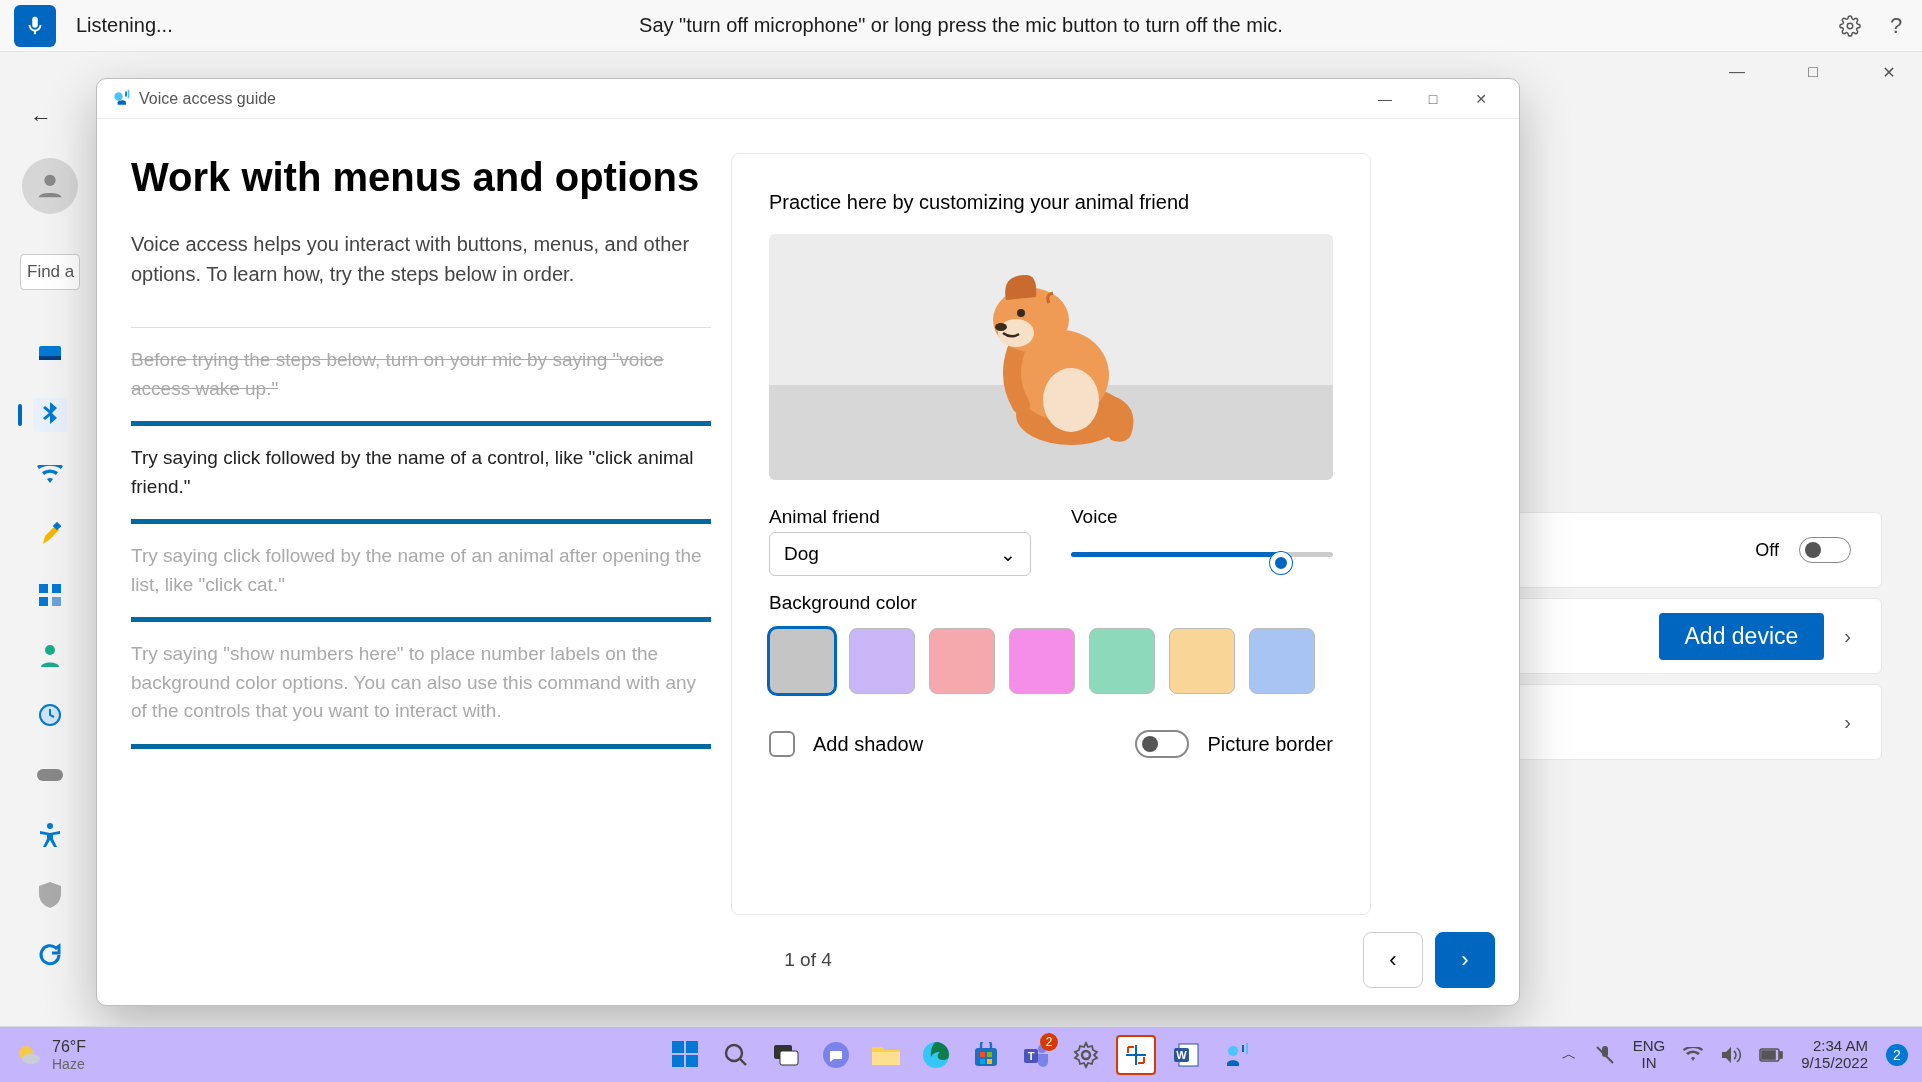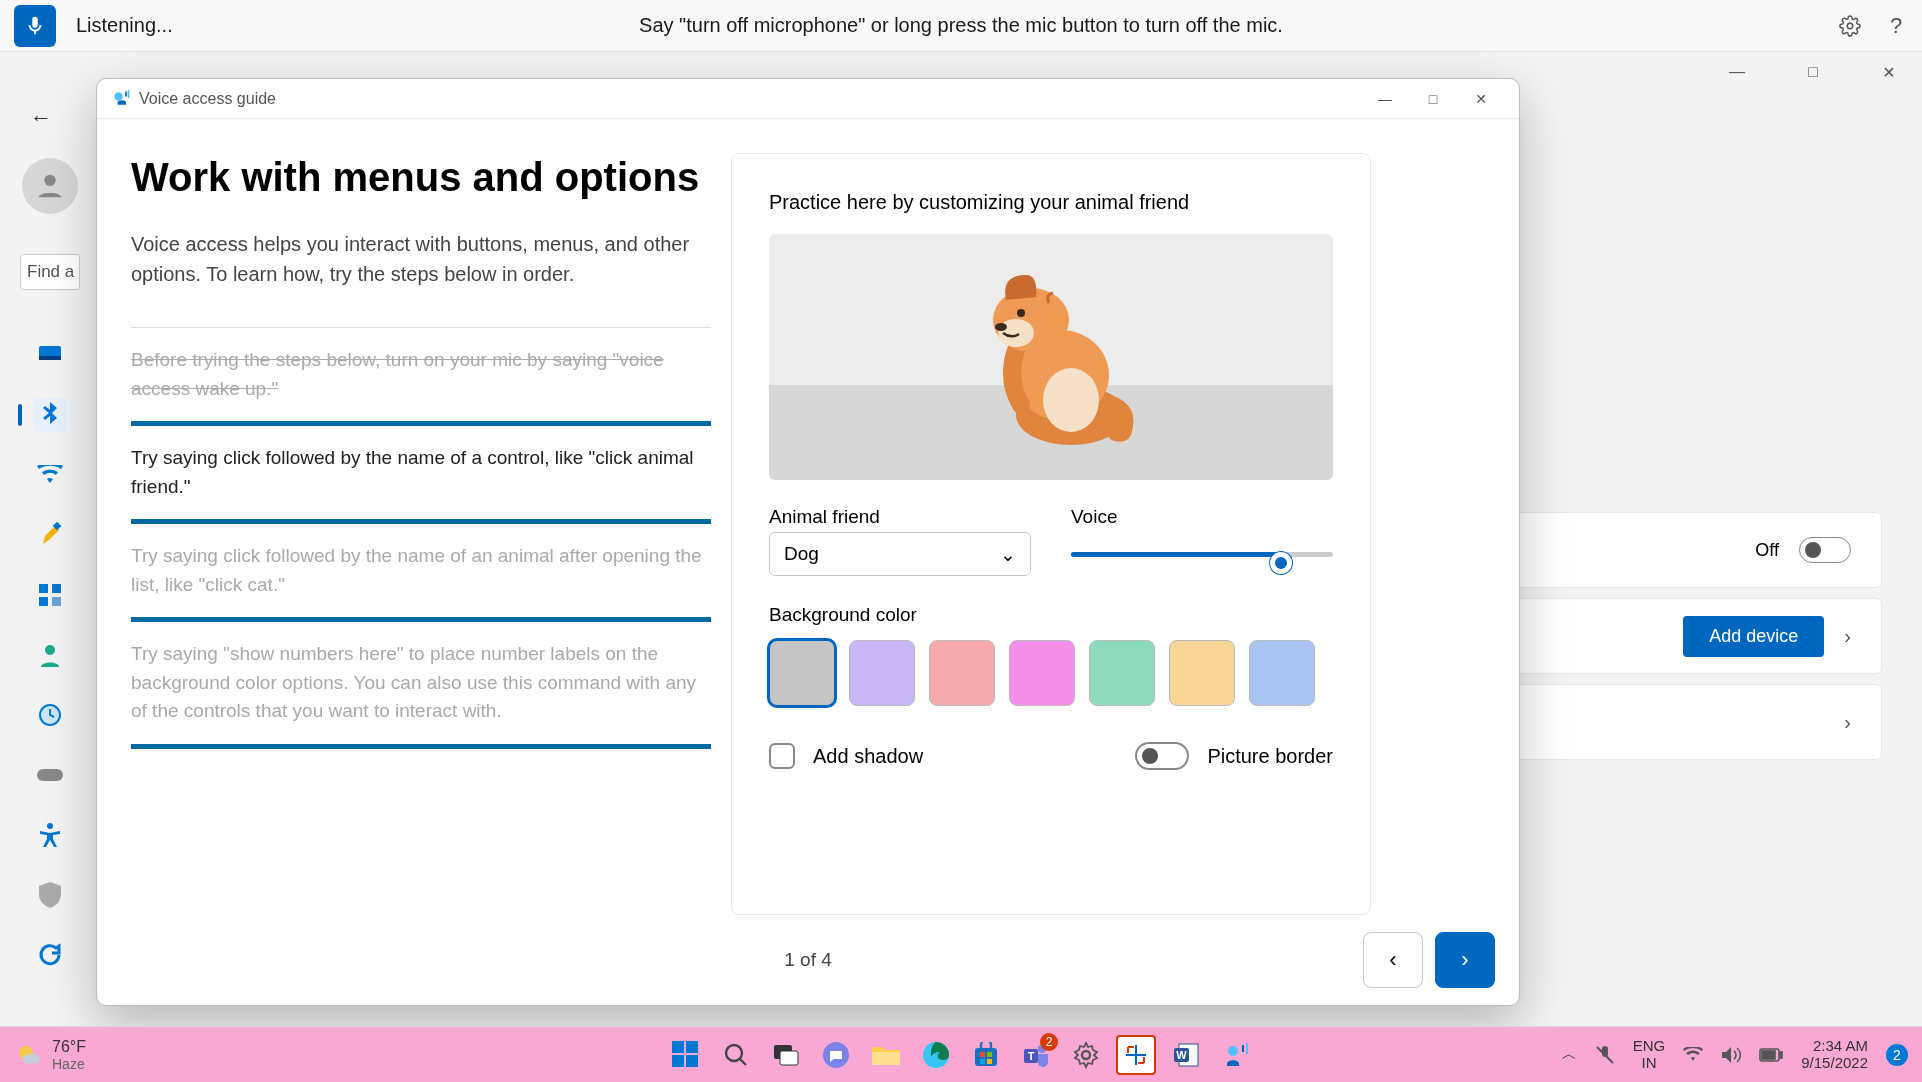--- a/index.html
+++ b/index.html
@@ -24,21 +24,21 @@
   .avatar { width:56px; height:56px; border-radius:50%; background:#d6d6d6; display:flex; align-items:center; justify-content:center; margin-top:10px;}
   .find-box { width:60px; height:36px; border:1px solid #ccc; border-radius:4px; background:#fff; font-size:17px; display:flex; align-items:center; padding-left:6px; color:#555; overflow:hidden; margin-top:20px;}
   .nav-icons { display:flex; flex-direction:column; align-items:center; gap:26px; margin-top:28px; }
   .nav-icon { width:34px; height:34px; display:flex; align-items:center; justify-content:center; border-radius:4px; }
   .nav-icon.active { background:#e8f1fb; position:relative;}
   .nav-icon.active::before { content:""; position:absolute; left:-15px; width:4px; height:22px; background:#0067c0; border-radius:2px;}
   .settings-content { flex:1; padding:40px; }
   .setting-row { background:#fff; border:1px solid #e7e7e7; border-radius:6px; height:76px; display:flex; align-items:center; justify-content:flex-end; padding:0 30px; margin-bottom:10px; font-size:18px; gap:20px;}
   .toggle-off { width:52px; height:26px; border:1px solid #888; border-radius:20px; position:relative; background:#fff;}
   .toggle-off::after { content:""; position:absolute; width:16px; height:16px; border-radius:50%; background:#555; top:4px; left:5px;}
-  .btn-primary { background:#0067c0; color:#fff; border:none; border-radius:4px; padding:10px 26px; font-size:18px;}
+  .btn-primary { background:#0067c0; color:#fff; border:none; border-radius:4px; padding:10px 26px; font-size:23px;}
   .chev { font-size:20px; color:#555; }
 
   
   .guide-win { position:absolute; top:78px; left:96px; width:1424px; height:928px; background:#fff; border:1px solid #bdbdbd; border-radius:10px; box-shadow:0 18px 50px rgba(0,0,0,.25); display:flex; flex-direction:column; }
   .guide-titlebar { height:40px; display:flex; align-items:center; padding:0 14px; border-bottom:1px solid #eee; border-radius:10px 10px 0 0;}
   .guide-title { font-size:16px; color:#555; margin-left:8px;}
   .guide-titlebar .spacer { flex:1; }
   .gtb-btn { width:48px; height:32px; display:flex; align-items:center; justify-content:center; color:#555; font-size:14px;}
   .guide-body { flex:1; display:flex; padding:34px 34px 0; gap:20px;}
   .guide-left { flex:1; max-width:580px;}
@@ -69,21 +69,21 @@
   .opts-row { display:flex; align-items:center; gap:18px; margin-top:36px; font-size:20px;}
   .checkbox { width:26px; height:26px; border:2px solid #888; border-radius:6px;}
   .toggle2 { width:54px; height:28px; border:2px solid #888; border-radius:20px; position:relative;}
   .toggle2::after { content:""; position:absolute; width:16px; height:16px; background:#555; border-radius:50%; top:4px; left:5px;}
   .guide-footer { height:90px; display:flex; align-items:center; justify-content:flex-end; padding:0 24px; gap:12px; position:relative;}
   .page-ind { position:absolute; left:50%; transform:translateX(-50%); font-size:19px; color:#444;}
   .nav-btn { width:60px; height:56px; border:1px solid #ccc; border-radius:8px; display:flex; align-items:center; justify-content:center; font-size:22px; background:#fff;}
   .nav-btn.next { background:#0067c0; color:#fff; border-color:#0067c0;}
 
   
-  .taskbar { position:absolute; bottom:0; left:0; right:0; height:56px; background:#f9a8d4; border-top:1px solid #d7dbe0; display:flex; align-items:center; padding:0 14px;}
+  .taskbar { position:absolute; bottom:0; left:0; right:0; height:56px; background:#c4b5fd; border-top:1px solid #d7dbe0; display:flex; align-items:center; padding:0 14px;}
   .tb-left { display:flex; align-items:center; gap:10px; font-size:16px; color:#333;}
   .weather-icon { width:28px; height:28px; display:flex; align-items:center; justify-content:center;}
   .tb-center { position:absolute; left:50%; transform:translateX(-50%); display:flex; gap:10px;}
   .tb-center .ti { width:40px; height:40px; display:flex; align-items:center; justify-content:center; border-radius:4px;}
   .tb-right { margin-left:auto; display:flex; align-items:center; gap:18px; font-size:15px; color:#333;}
   .lang { line-height:1.1; text-align:center;}
   .clock { line-height:1.1; text-align:right;}
   .notif-badge { width:22px; height:22px; background:#0078d4; color:#fff; border-radius:50%; display:flex; align-items:center; justify-content:center; font-size:14px;}
   svg { display:block; }
 </style>
@@ -267,21 +267,21 @@
         <div class="field">
           <label>Voice</label>
           <div class="slider">
             <div class="slider-track">
                 <div class="slider-fill"></div>
                 <div class="slider-thumb"></div>
               </div>
           </div>
         </div>
       </div>
-      <div style="margin-top:28px;">
+      <div style="margin-top:16px;">
         <label style="font-size:19px;">Background color</label>
         <div class="swatches" id="swatches">
             <div class="swatch sel" style="background: rgb(197, 197, 197);"></div>
             <div class="swatch" style="background: rgb(201, 182, 247);"></div>
             <div class="swatch" style="background: rgb(246, 169, 173);"></div>
             <div class="swatch" style="background: rgb(245, 142, 232);"></div>
             <div class="swatch" style="background: rgb(140, 217, 187);"></div>
             <div class="swatch" style="background: rgb(249, 213, 151);"></div>
             <div class="swatch" style="background: rgb(168, 196, 243);"></div>
           </div>

